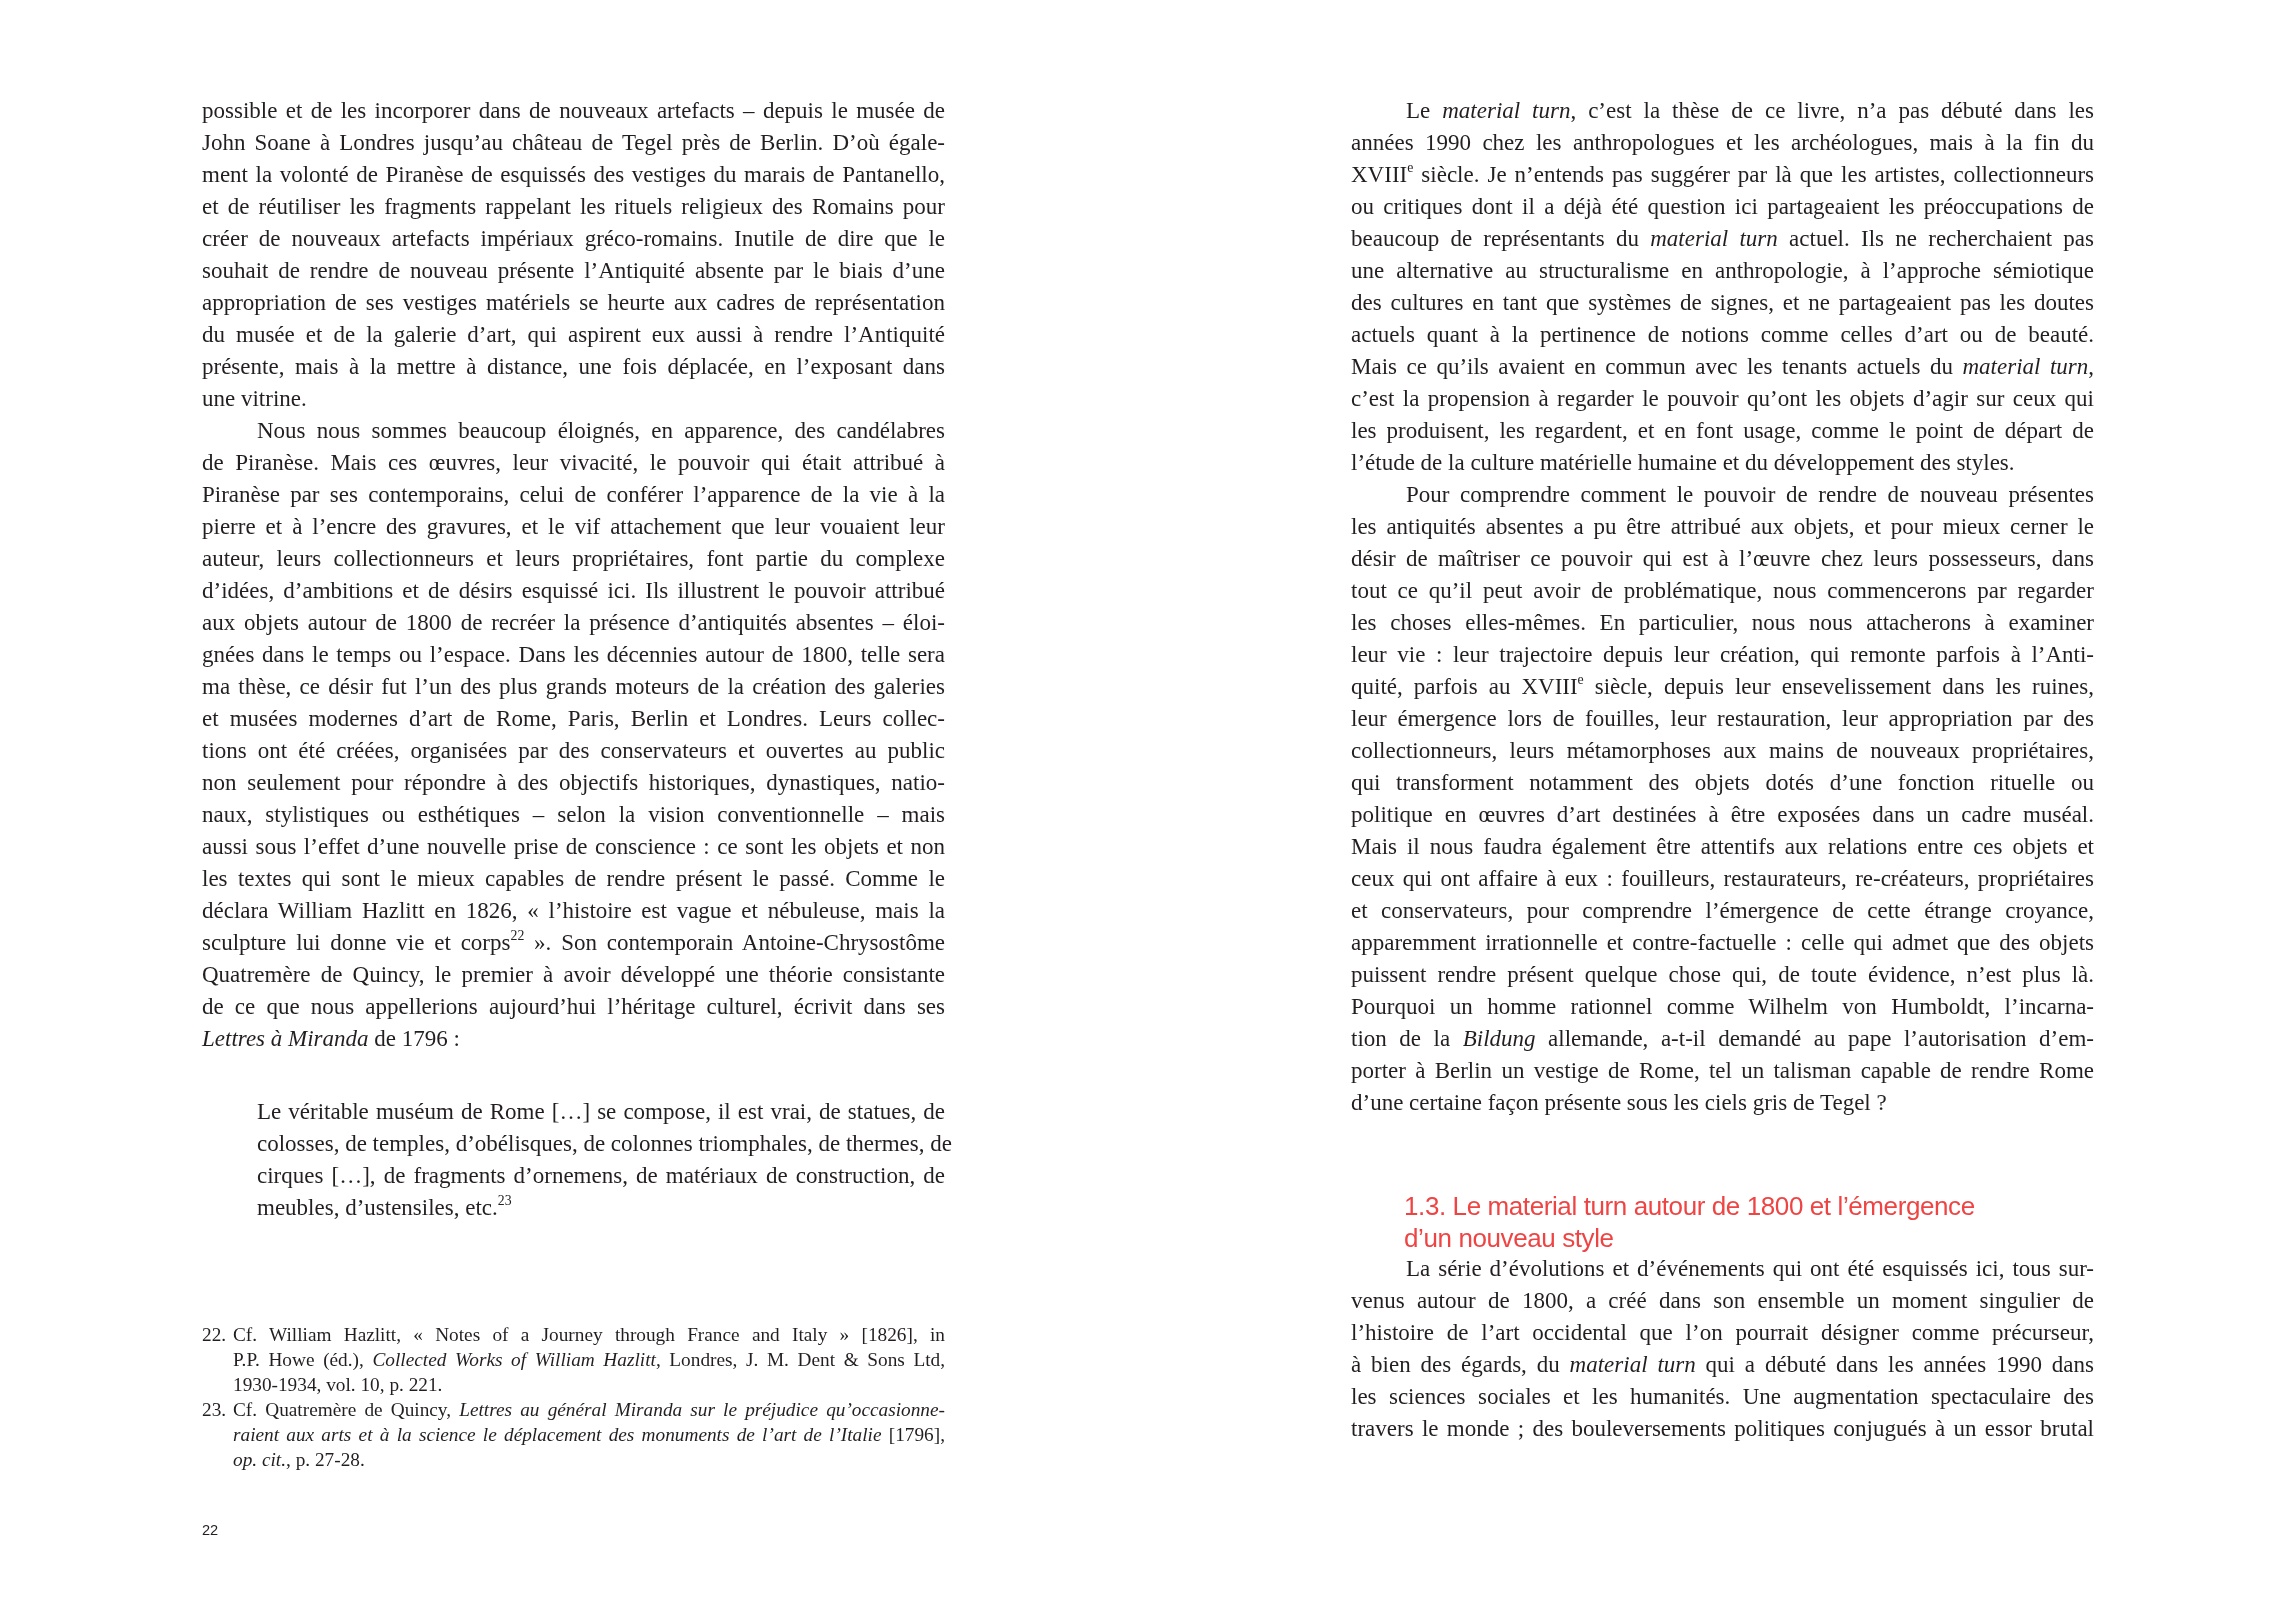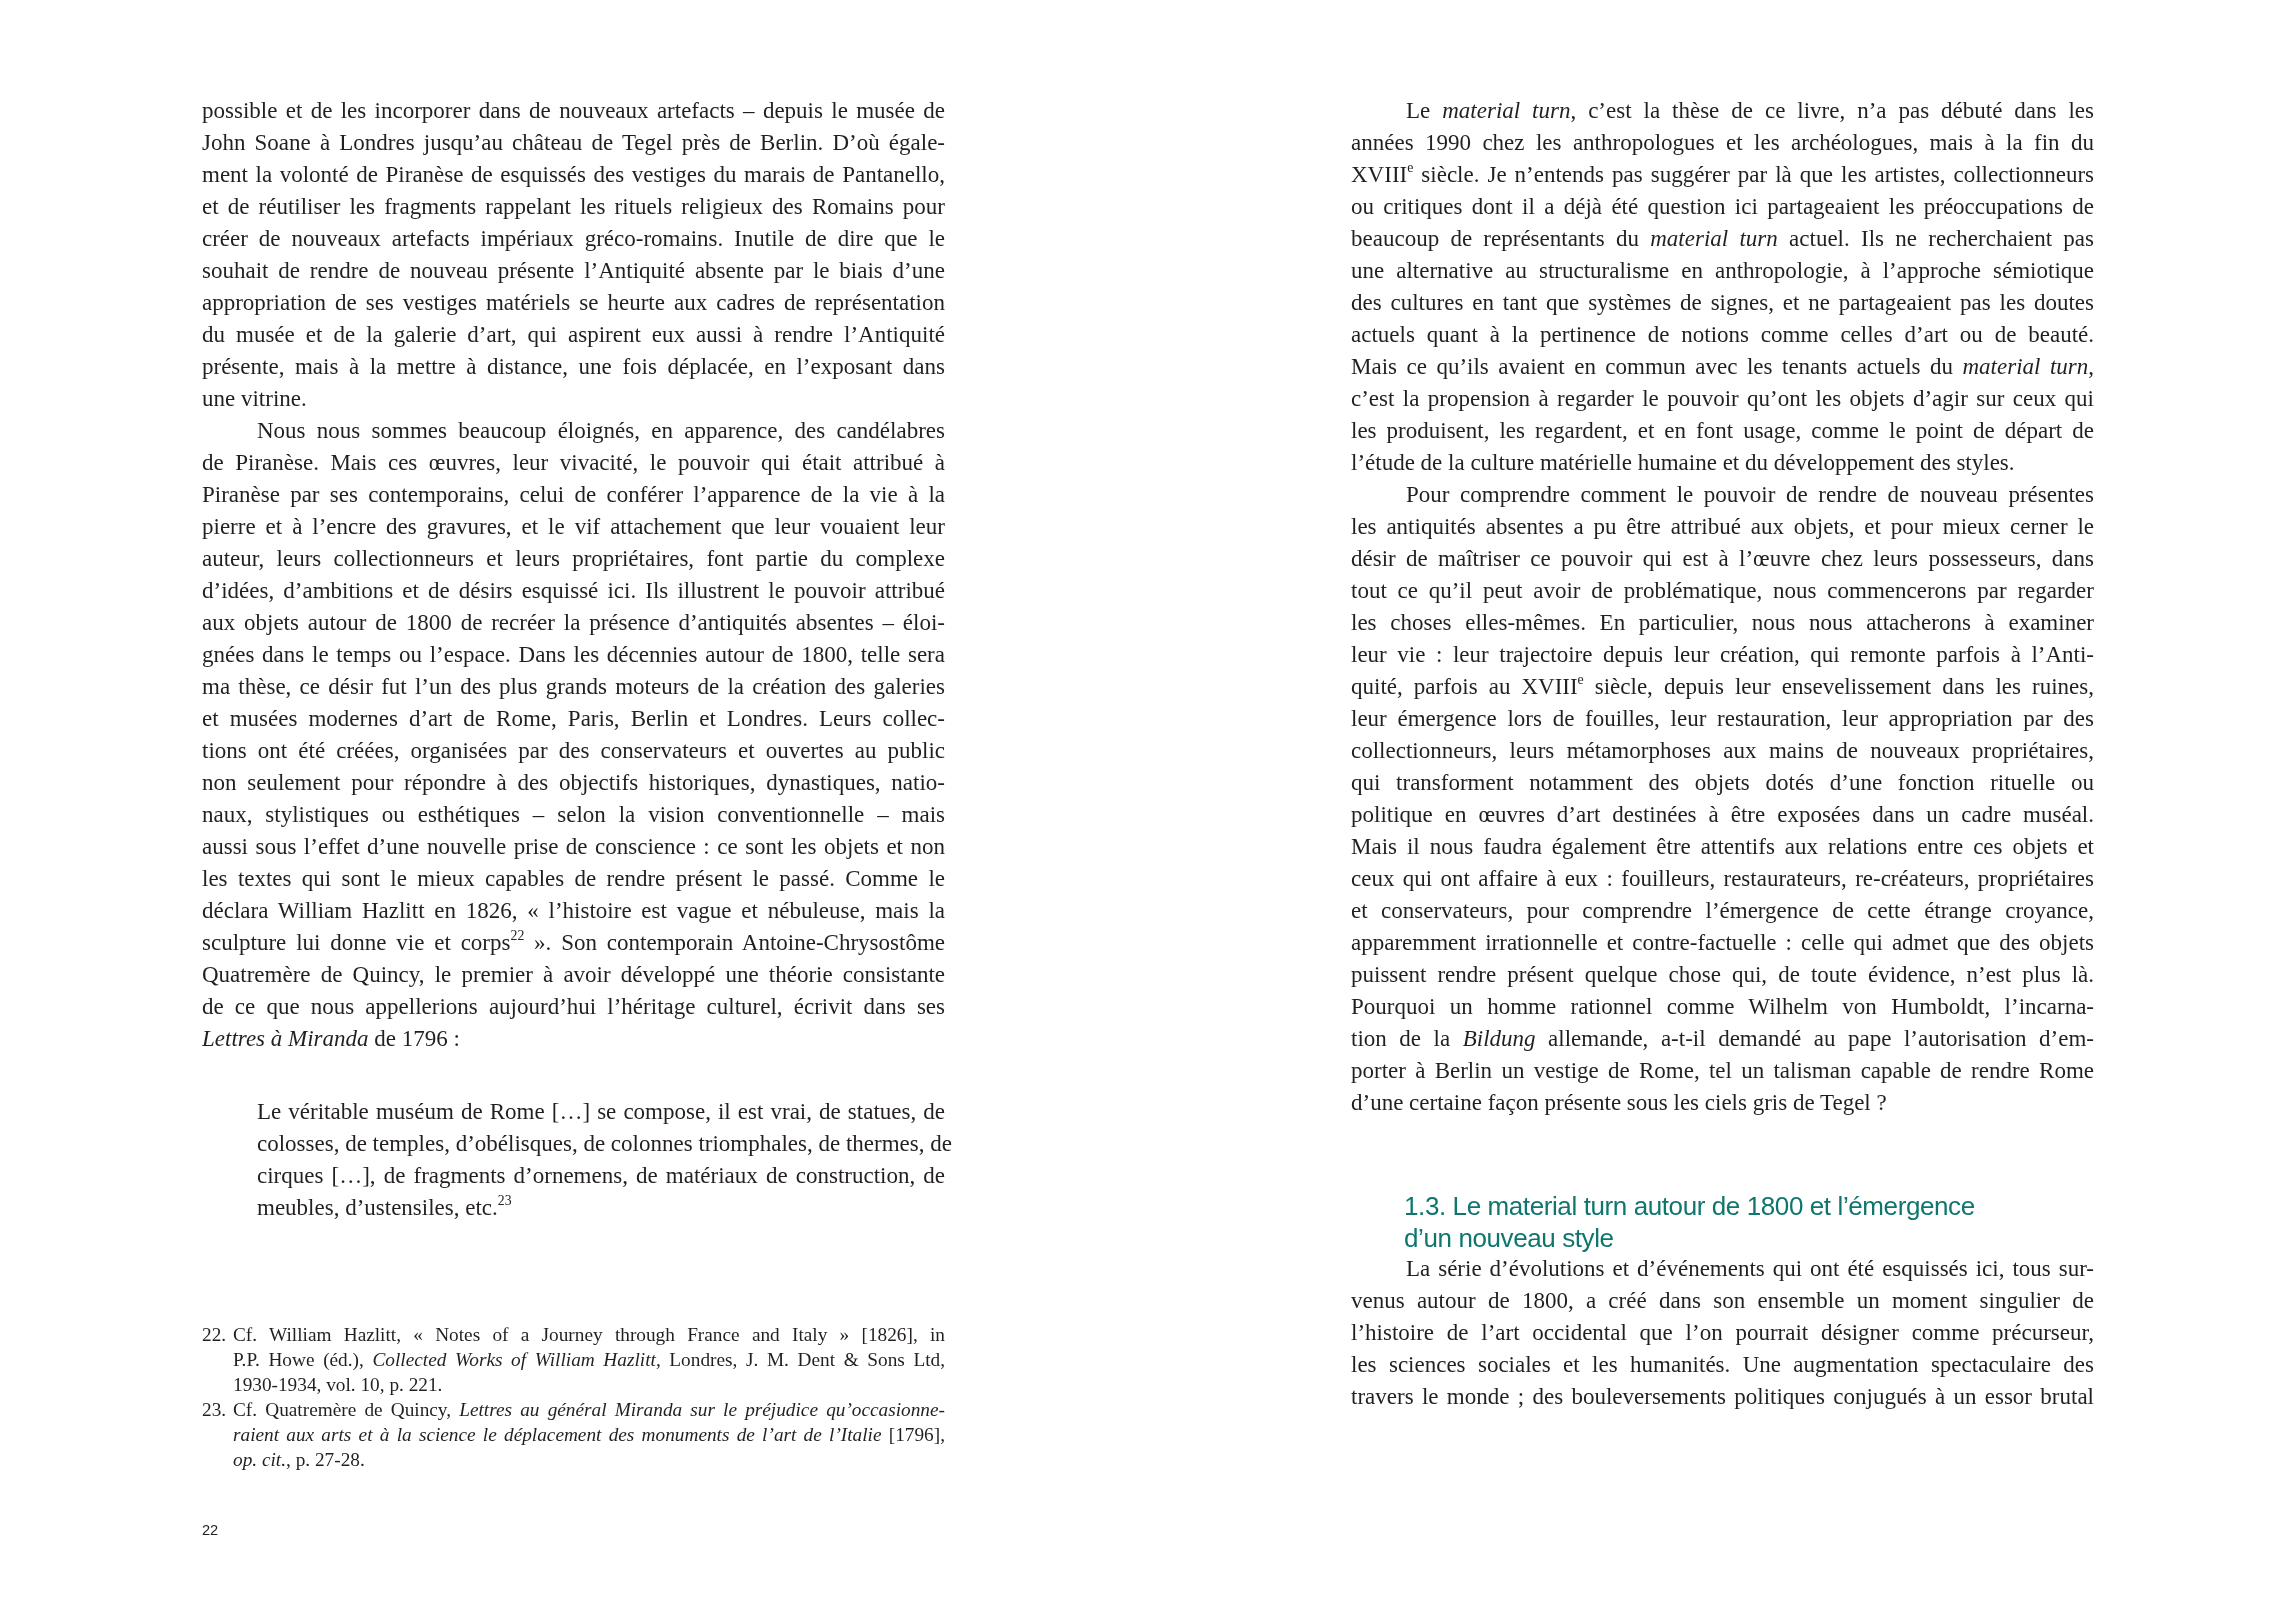--- a/index.html
+++ b/index.html
@@ -12,21 +12,21 @@
   .line.last { text-align-last:left; }
   .line.indent { padding-left:55px; }
   .left-body { left:202px; top:95px; width:743px; }
   .right-body { left:204px; top:95px; width:743px; }
   .quote { left:257px; top:1096px; width:688px; font-size:23px; }
   .quote .line { height:32px; line-height:32px; }
   .footnotes { left:202px; top:1322px; width:743px; font-size:19.3px; }
   .fn { position:relative; padding-left:31px; }
   .fn .line { height:25px; line-height:25px; }
   .fn-num { position:absolute; left:0; top:0; line-height:25px; }
-  .heading { position:absolute; left:257px; top:1190px; font-family:"Liberation Sans", "DejaVu Sans", sans-serif; font-size:26px; line-height:32px; color:#0f766e; letter-spacing:-0.4px; }
+  .heading { position:absolute; left:257px; top:1190px; font-family:"Liberation Sans", "DejaVu Sans", sans-serif; font-size:26px; line-height:32px; color:#ef4444; letter-spacing:-0.4px; }
   .right-body2 { left:204px; top:1253px; width:743px; }
   .folio { position:absolute; top:1522px; font-family:"Liberation Sans", "DejaVu Sans", sans-serif; font-size:14.6px; color:#231f20; }
   .folio-left { left:202px; }
   i { font-style:italic;margin-top:48px; }
   sup { font-size:0.6em; line-height:0; vertical-align:0.7em; }
 </style>
 </head>
 <body>
 
 <div class="page page-left">
@@ -130,19 +130,20 @@
   </div>
   <div class="heading">
     <div>1.3. Le material turn autour de 1800 et l’émergence</div>
     <div>d’un nouveau style</div>
   </div>
   <div class="text-block right-body2">
     <div id="rp3">
         <div class="line indent"><span>La série d’évolutions et d’événements qui ont été esquissés ici, tous sur-</span></div>
         <div class="line"><span>venus autour de 1800, a créé dans son ensemble un moment singulier de</span></div>
         <div class="line"><span>l’histoire de l’art occidental que l’on pourrait désigner comme précurseur,</span></div>
+        <div class="line"><span>à bien des égards, du </span><i>material turn</i><span> qui a débuté dans les années 1990 dans</span></div>
         <div class="line"><span>les sciences sociales et les humanités. Une augmentation spectaculaire des</span></div>
         <div class="line"><span>travers le monde ; des bouleversements politiques conjugués à un essor brutal</span></div>
       </div>
   </div>
 
 </div>
 
 
 </body></html>

